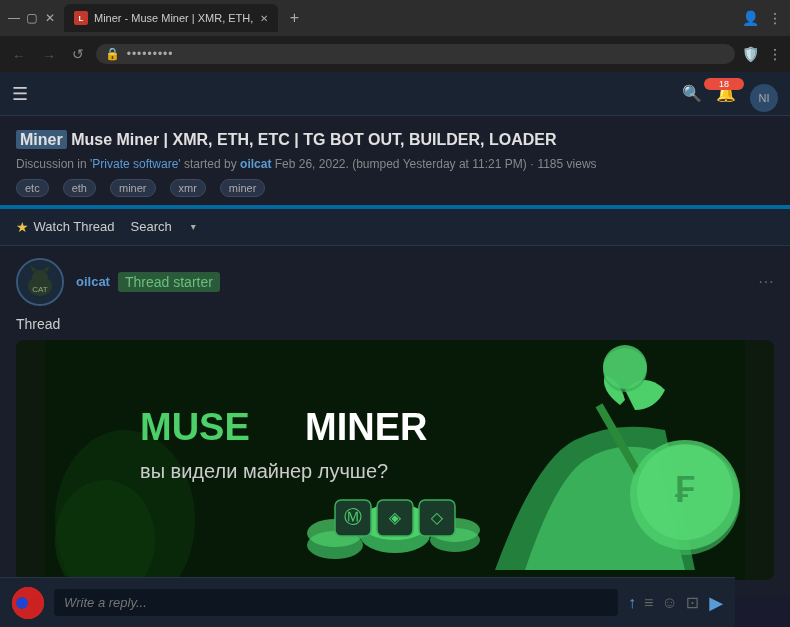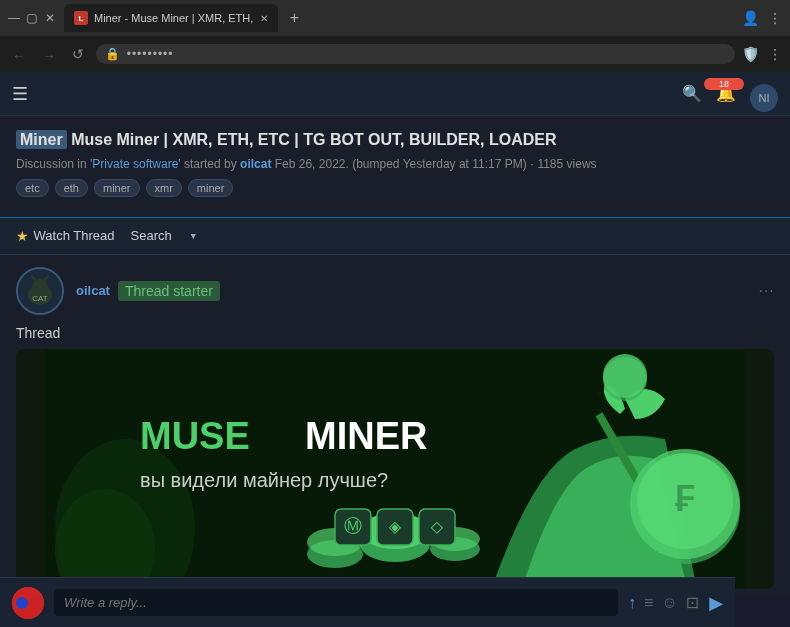--- a/index.html
+++ b/index.html
@@ -135,43 +135,43 @@
       color: #aaa;
       border-radius: 50%;
       width: 28px; height: 28px;
       display: flex; align-items: center; justify-content: center;
       font-size: 11px;
       margin-top: 8px;
     }
 
     
     .thread-header {
-      padding: 14px 16px 20px 16px;
-      border-bottom: 1px solid #0369a1;
+      padding: 14px 16px 8px 16px;
+      border-bottom: 4px solid #0369a1;
     }
     .thread-title {
       font-size: 16px;
       color: #e0e0e0;
       font-weight: bold;
       margin-bottom: 6px;
       line-height: 1.3;
     }
     .thread-title .highlight {
       background: #3a5a7a;
       padding: 1px 4px;
       border-radius: 2px;
     }
     .thread-meta {
       font-size: 12px;
       color: #888;
       margin-bottom: 8px;
     }
     .thread-meta a { color: #5b9bd5; text-decoration: none; }
     .thread-meta .author { color: #5b9bd5; font-weight: bold; }
-    .tags { display: flex; gap: 6px; flex-wrap: wrap; }
+    .tags { display: flex; gap: 14px; flex-wrap: wrap; }
     .tag {
       background: #2a3448;
       color: #aaa;
       font-size: 11px;
       padding: 2px 8px;
       border-radius: 10px;
       border: 1px solid #3a4a60;
     }
 
     
@@ -361,21 +361,21 @@
     <div class="thread-title">
       <span class="highlight">Miner</span>
       <span>Muse Miner | XMR, ETH, ETC | TG BOT OUT, BUILDER, LOADER</span>
     </div>
     <div class="thread-meta">
       <span>Discussion in</span>
       <a href="#">'Private software'</a>
       <span>started by</span>
       <a href="#" class="author">oilcat</a>
       <span>Feb 26, 2022.</span>
-      <span>(bumped Yesterday at 11:17 PM)</span>
+      <span>(bumped Yesterday at 11:21 PM)</span>
       <span>·</span>
       <span>1185 views</span>
     </div>
     <div class="tags">
       <span class="tag">etc</span>
       <span class="tag">eth</span>
       <span class="tag">miner</span>
       <span class="tag">xmr</span>
       <span class="tag">miner</span>
     </div>

